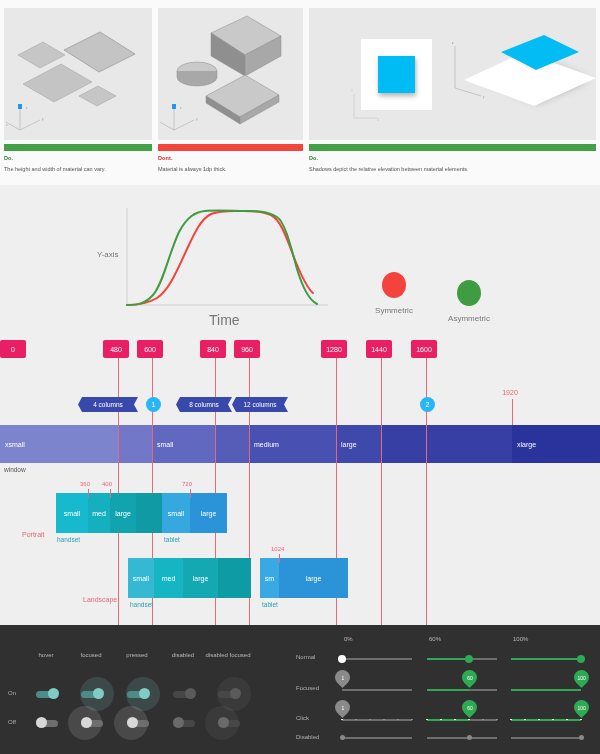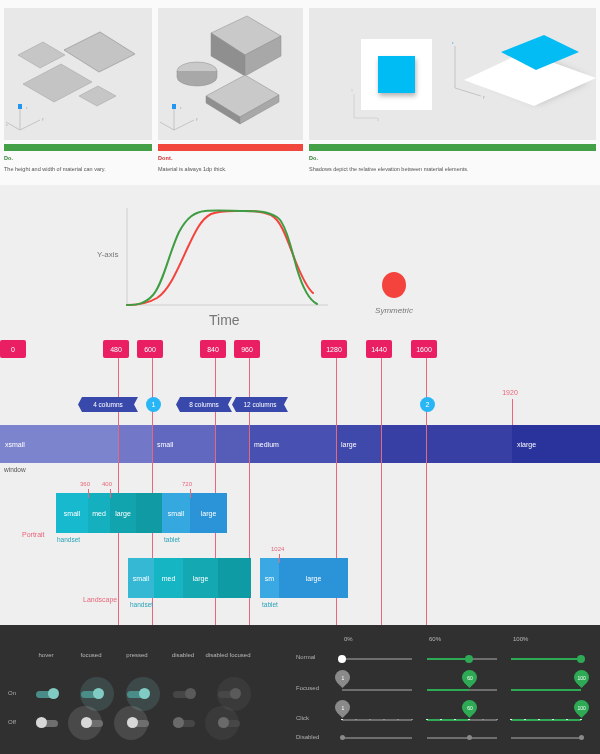--- a/index.html
+++ b/index.html
@@ -19,21 +19,21 @@
   .rulebar.bad  { background:#f0463c; }
   .verdict { font-size:5.5px; font-weight:bold; margin-top:4px; letter-spacing:.1px; }
   .verdict.good { color:#2e7d32; }
   .verdict.bad  { color:#d32f2f; }
   .captiontxt { font-size:5.5px; color:#555; margin-top:5px; line-height:1.2; }
 
   
   .chartSec { position:absolute; left:0; top:185px; width:600px; height:150px; background:#efefef; }
   .ylab { position:absolute; left:97px; top:250px; font-size:8px; color:#777; }
   .xlab { position:absolute; left:209px; top:312px; font-size:14px; color:#777; }
-  .legendWrap { position:absolute; left:355px; top:272px; width:200px; height:60px;font-style:italic; }
+  .legendWrap { position:absolute; left:355px; top:272px; width:200px; height:60px; }
   .legItem { position:absolute; text-align:center; width:78px; }
   .legDot { width:24px; height:26px; border-radius:50%; margin:0 auto; }
   .legTxt { font-size:8px; color:#777; margin-top:8px; }
 
   
   .bpSec { position:absolute; left:0; top:335px; width:600px; height:290px; background:#efefef; overflow:hidden; }
   .bpline { position:absolute; width:1px; background:#e8677a; }
   .bpchip {
     position:absolute; height:18px; background:#e91e63; color:#fff;
     font-size:7px; border-radius:2px; display:flex; align-items:center;
@@ -177,20 +177,24 @@
     <line x1="2" y1="100" x2="203" y2="100" stroke="#cfcfcf" stroke-width="1"></line>
     <path d="M2,100 C 12,100 22,99 32,93 C 44,85 52,66 62,44 C 70,27 76,14 86,9 C 96,5 108,6 118,6 C 128,6 136,6 146,10 C 156,15 162,34 170,55 C 176,70 182,83 188,88" fill="none" stroke="#f4433c" stroke-width="2" stroke-linecap="round"></path>
     <path d="M2,100 C 12,100 20,99 28,90 C 38,79 44,48 54,27 C 62,12 70,7 80,6 C 92,5 108,6 120,6 C 132,6 142,6 152,12 C 160,17 166,42 172,64 C 178,84 184,95 192,99" fill="none" stroke="#3f9c42" stroke-width="2" stroke-linecap="round"></path>
   </svg>
   <div class="ylab">Y-axis</div>
   <div class="xlab">Time</div>
   <div class="legendWrap">
     <div class="legItem" style="left:0;top:0;">
       <div class="legDot" style="background:#f4433c;"></div>
       <div class="legTxt">Symmetric</div>
+    </div>
+    <div class="legItem" style="left:75px;top:8px;">
+      <div class="legDot" style="background:#3f9c42;"></div>
+      <div class="legTxt">Asymmetric</div>
     </div>
   </div>
 
   <div class="bpSec">
     <div id="bp-layer">
         <div class="sizeband" style="left: 0px; width: 118px; background: rgb(125, 132, 206);">
           <span>xsmall</span>
         </div>
         <div class="sizeband" style="left: 118px; width: 34px; background: rgb(114, 120, 199);">
           <span></span>

